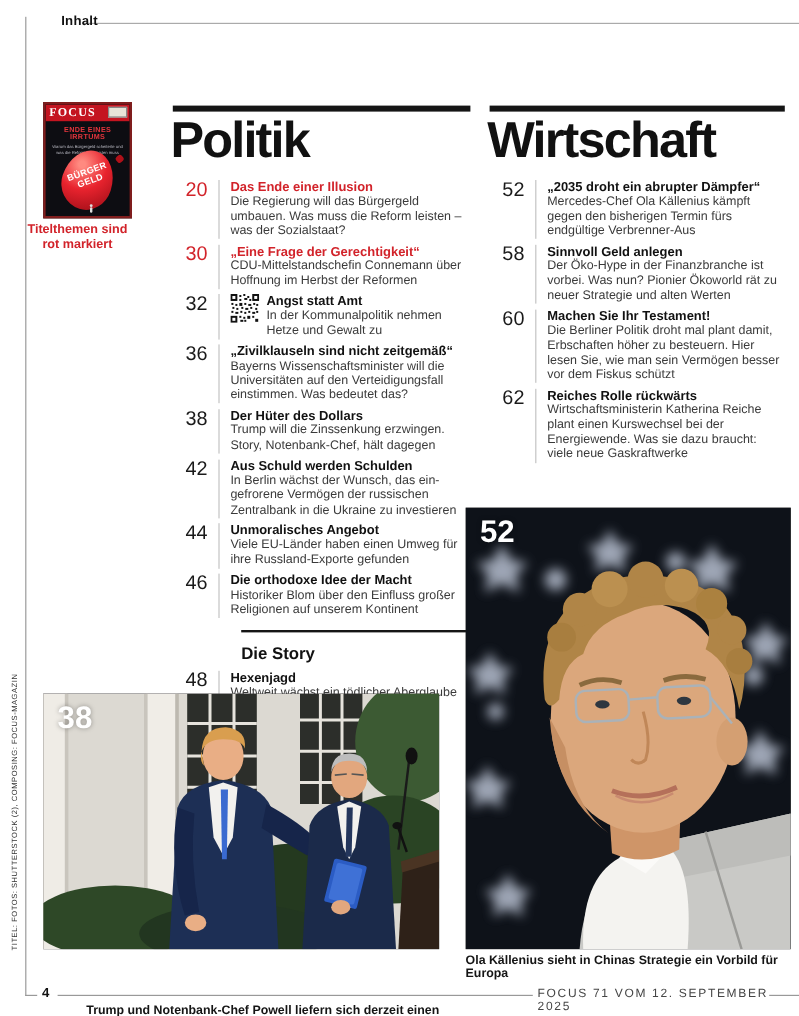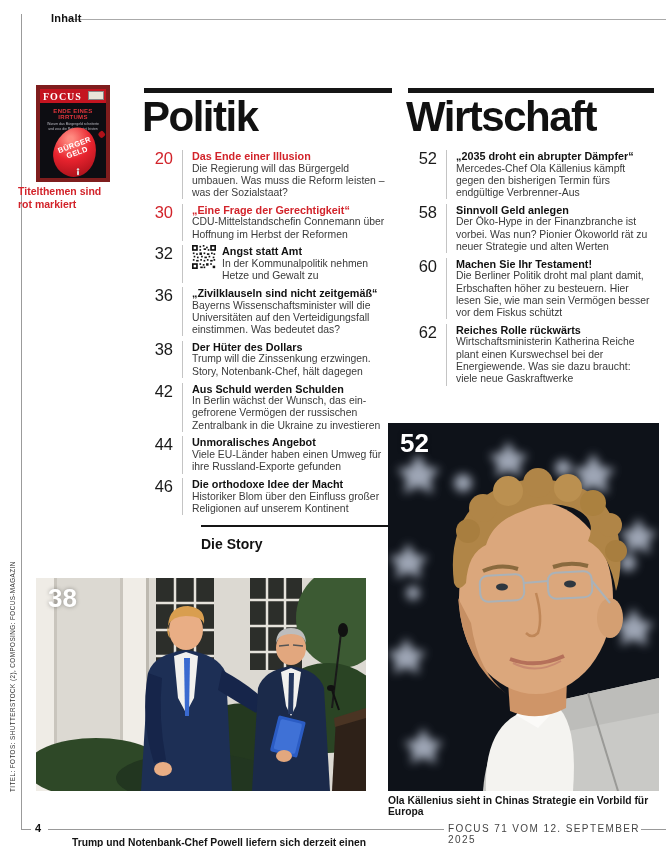--- a/index.html
+++ b/index.html
@@ -18,31 +18,31 @@
     font-family:"Liberation Sans", sans-serif;
     color:var(--ink);
     overflow:hidden;
   }
   
   .left-rule{position:absolute;left:21px;top:14px;width:1px;height:816px;background:var(--rule);}
   .top-rule{position:absolute;left:70px;top:19px;right:0;height:1px;background:#aaa;}
   .inhalt{position:absolute;left:36px;top:12px;font-size:11px;font-weight:bold;letter-spacing:.2px;padding-left:15px;}
 
   
-  .cover{position:absolute;left:36px;top:85px;width:74px;height:97px;background:#0d0d12;border:4px solid #7f1d1d;overflow:hidden;}
+  .cover{position:absolute;left:36px;top:85px;width:74px;height:97px;background:#0d0d12;border:2px solid #7f1d1d;overflow:hidden;}
   .cover-mast{position:relative;height:14px;background:#c41420;display:flex;align-items:center;padding-left:3px;}
   .cover-mast .focus{font-family:"Liberation Serif", serif;font-weight:bold;color:#fff;font-size:10px;letter-spacing:1px;}
   .cover-mast .corner{position:absolute;right:2px;top:2px;width:16px;height:9px;background:#e8e4d8;border:1px solid #888;}
   .cover-headline{margin-top:5px;text-align:center;color:#e4353c;font-weight:bold;font-size:6px;letter-spacing:.3px;}
   .cover-sub{margin-top:2px;text-align:center;color:#b9b9c2;font-size:3.5px;line-height:4.5px;padding:0 4px;}
   .balloon{position:absolute;left:14px;top:38px;width:42px;height:50px;background:radial-gradient(circle at 30% 28%, #ff8a80 6%, #e8232e 45%, #9c0d16 95%);border-radius:50% 50% 48% 52%/55% 55% 45% 45%;transform:rotate(18deg);}
   .balloon::after{content:"";position:absolute;right:-2px;top:-3px;width:6px;height:6px;background:#b01119;border-radius:2px;transform:rotate(30deg);}
   .balloon-text{position:absolute;left:0;top:14px;width:100%;text-align:center;transform:rotate(-38deg);color:#fff;font-weight:bold;font-size:7.5px;line-height:8px;letter-spacing:.3px;}
   .cover-person{position:absolute;left:35px;bottom:2px;width:6px;height:8px;}
-  .cover-note{position:absolute;left:18px;top:185px;width:93px;text-align:left;color:var(--red);font-weight:bold;font-size:10.5px;line-height:13px;}
+  .cover-note{position:absolute;left:18px;top:185px;width:93px;text-align:center;color:var(--red);font-weight:bold;font-size:10.5px;line-height:13px;}
 
   
   .section{position:absolute;top:88px;margin-left:20px;}
   .section.politik{left:124px;width:248px;}
   .section.wirtschaft{left:388px;width:246px;}
   .sec-bar{height:5px;background:#151515;}
   .sec-title{font-size:42px;line-height:42px;font-weight:900;letter-spacing:-1.5px;margin:3px 0 12px -2px;}
   .entry{display:flex;margin-bottom:4.5px;}
   .e-num{width:38px;flex-shrink:0;text-align:right;font-size:16.5px;line-height:17px;padding-right:9px;color:#1a1a1a;}
   .e-body{border-left:1px solid var(--vline);padding-left:9px;flex:1;display:flex;gap:6px;}
@@ -228,20 +228,30 @@
     <div class="e-body">
 
       <div class="e-text">
         <div class="e-title">Die orthodoxe Idee der Macht</div>
         <div class="e-desc">Historiker Blom über den Einfluss großer Religionen auf unserem Kontinent</div>
       </div>
     </div>
   </div>
 <div class="story-sep"></div>
       <div class="story-head">Die Story</div>
+  <div class="entry">
+    <div class="e-num">48</div>
+    <div class="e-body">
+
+      <div class="e-text">
+        <div class="e-title">Hexenjagd</div>
+        <div class="e-desc">Weltweit wächst ein tödlicher Aberglaube</div>
+      </div>
+    </div>
+  </div>
 </div>
 </div>
 
 <div class="section wirtschaft">
   <div class="sec-bar"></div>
   <div class="sec-title">Wirtschaft</div>
   <div>
   <div class="entry">
     <div class="e-num">52</div>
     <div class="e-body">

